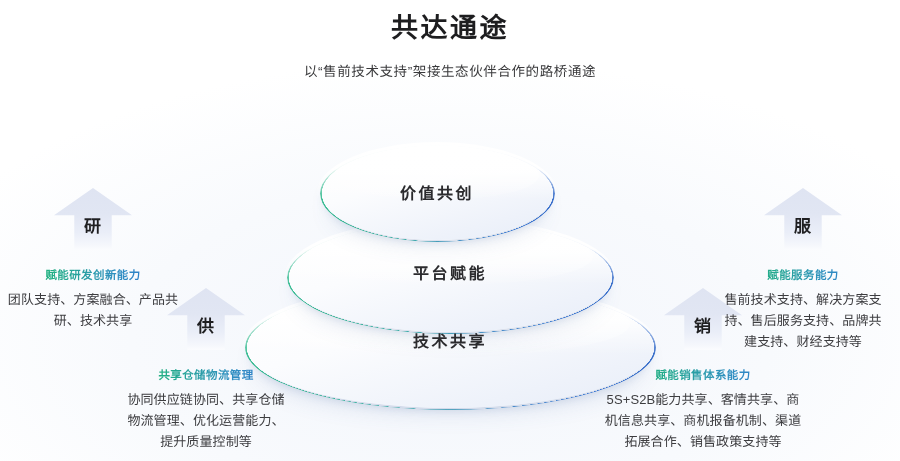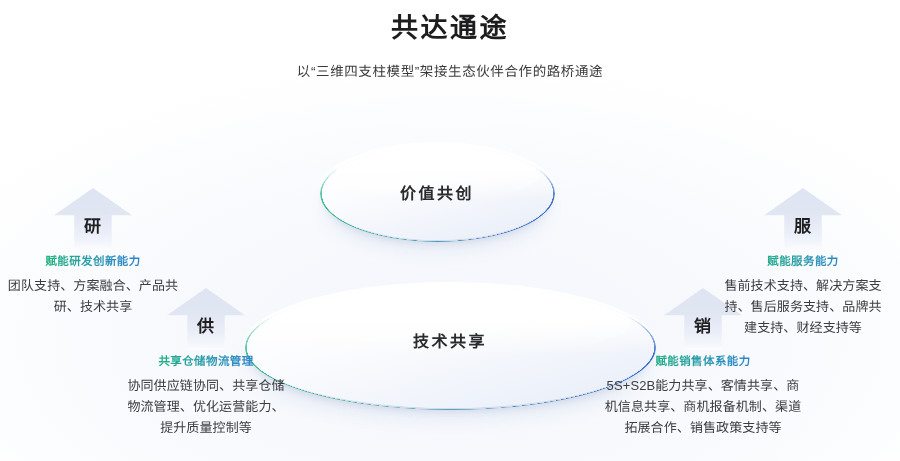--- a/index.html
+++ b/index.html
@@ -141,21 +141,21 @@
     position: absolute;
     left: 0; right: 0;
     top: 24px;
     text-align: center;
     font-size: 17px;
     font-weight: 700;
     letter-spacing: 1px;
     color: #1f1f21;
   }
   .pillar-title {
-    margin-top: 3px;
+    margin-top: 17px;
     text-align: center;
     font-size: 11.5px;
     font-weight: 700;
     letter-spacing: 0.4px;
     line-height: 1.5;
     background: linear-gradient(90deg, #1fb877 0%, #22b083 26%, #2f8fc0 62%, #2d6ad4 100%);
     -webkit-background-clip: text;
             background-clip: text;
     color: transparent;
     -webkit-text-fill-color: transparent;
@@ -181,33 +181,40 @@
   #pillar-sales    .pillar-desc { padding: 0 6px; }
   #pillar-service  .pillar-desc { padding: 0 10px; }
 </style>
 </head>
 <body>
 
 <div id="stage">
 
   <div id="header">
     <h1 id="page-title">共达通途</h1>
-    <p id="page-subtitle">以“三维四支柱模型”架接生态伙伴合作的路桥通途</p>
+    <p id="page-subtitle">以“售前技术支持”架接生态伙伴合作的路桥通途</p>
   </div>
 
   <div id="pyramid">
 
     <div class="disc" id="disc-bottom">
       <div class="plate"></div>
       <div class="rim"></div>
       <div class="rim-fade"></div>
       <div class="gloss"></div>
       <div class="disc-label">技术共享</div>
     </div>
 
+    <div class="disc" id="disc-middle">
+      <div class="plate"></div>
+      <div class="rim"></div>
+      <div class="rim-fade"></div>
+      <div class="gloss"></div>
+      <div class="disc-label">平台赋能</div>
+    </div>
 
     <div class="disc" id="disc-top">
       <div class="plate"></div>
       <div class="rim"></div>
       <div class="rim-fade"></div>
       <div class="gloss"></div>
       <div class="disc-label">价值共创</div>
     </div>
 
   </div>

